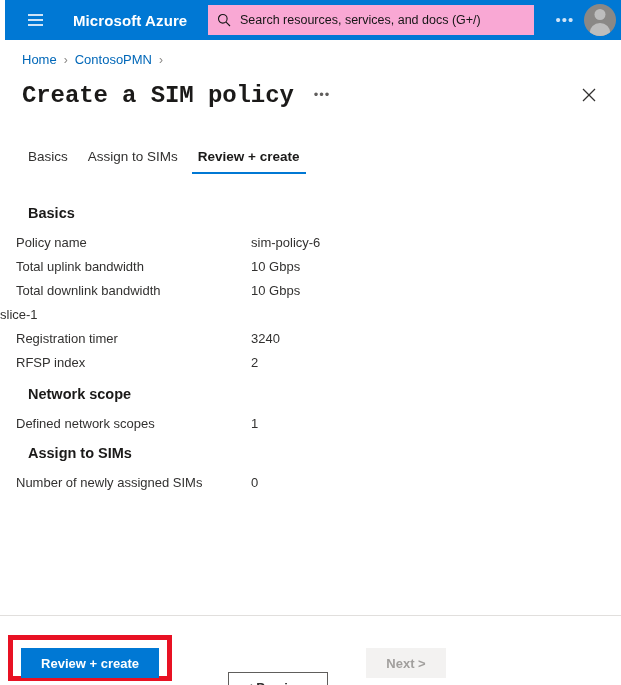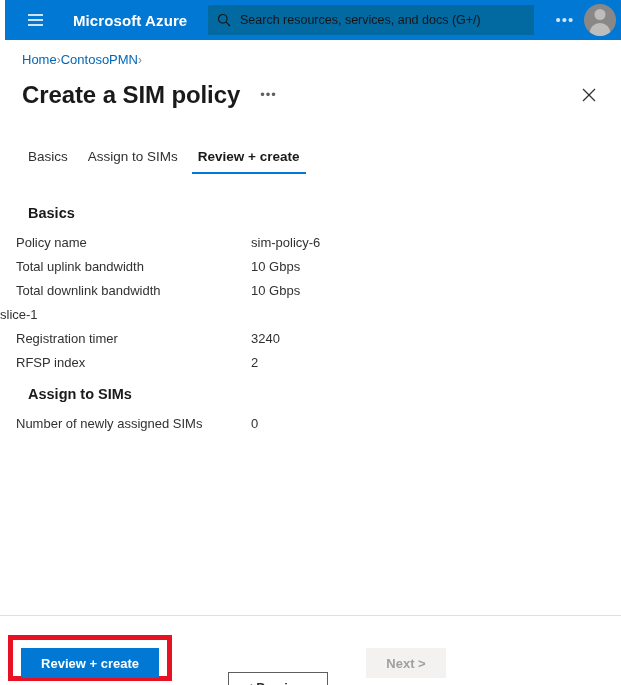--- a/index.html
+++ b/index.html
@@ -41,21 +41,21 @@
     font-weight: bold;
     letter-spacing: 0.1px;
     margin-left: 16px;
     white-space: nowrap;
     cursor: pointer;
   }
   .searchwrap {
     position: absolute;
     left: 203px; top: 5px;
     width: 326px; height: 30px;
-    background: #0369a1;
+    background: #f9a8d4;
     display: flex;
     align-items: center;
     padding: 0 9px;
     cursor: text;
   }
   .search-icon {
     width: 14px; height: 14px;
     flex: 0 0 14px;
     position: relative;
     margin-right: 9px;
@@ -121,38 +121,40 @@
     height: 645px;
     background: #ffffff;
   }
   .breadcrumb {
     position: absolute;
     top: 12px; left: 22px;
     font-size: 13px;
     color: #0067b8;
     display: flex;
     align-items: center;
+    gap: 7px;
   }
   .breadcrumb .crumb { cursor: pointer; }
   .breadcrumb .sep { color: #8a8886; font-size: 12px; }
 
   .title-row {
     position: absolute;
     top: 35px; left: 22px;
     right: 18px;
     height: 40px;
     display: flex;
     align-items: center;
   }
   .page-title {
     font-size: 24px;
     font-weight: 600;
     color: #1b1a19;
     letter-spacing: -0.1px;
     white-space: nowrap;
+    font-family: Liberation Mono, monospace;
   }
   .title-ellipsis {
     margin-left: 16px;
     color: #605e5c;
     font-size: 13px;
     letter-spacing: 1px;
     line-height: 4px;
     padding: 6px 4px;
     cursor: pointer;
   }
@@ -375,20 +377,27 @@
       <div class="kv-row">
         <div class="kv-label">Registration timer</div>
         <div class="kv-value">3240</div>
       </div>
       <div class="kv-row">
         <div class="kv-label">RFSP index</div>
         <div class="kv-value">2</div>
       </div>
     </div>
 
+    <div class="group tight">
+      <div class="section-heading">Network scope</div>
+      <div class="kv-row">
+        <div class="kv-label">Defined network scopes</div>
+        <div class="kv-value">1</div>
+      </div>
+    </div>
 
     <div class="group">
       <div class="section-heading">Assign to SIMs</div>
       <div class="kv-row">
         <div class="kv-label">Number of newly assigned SIMs</div>
         <div class="kv-value">0</div>
       </div>
     </div>
 
   </div>

